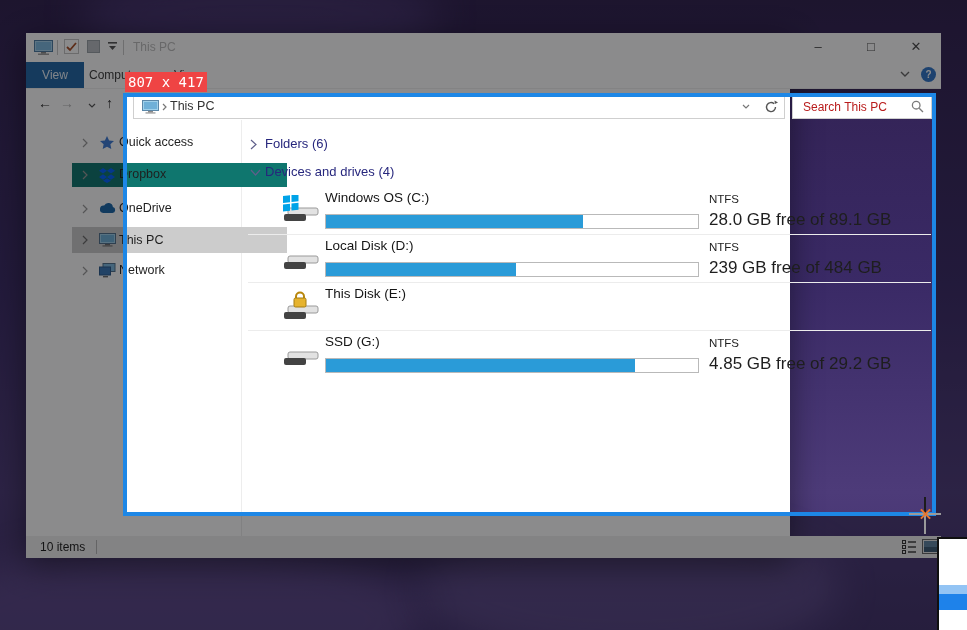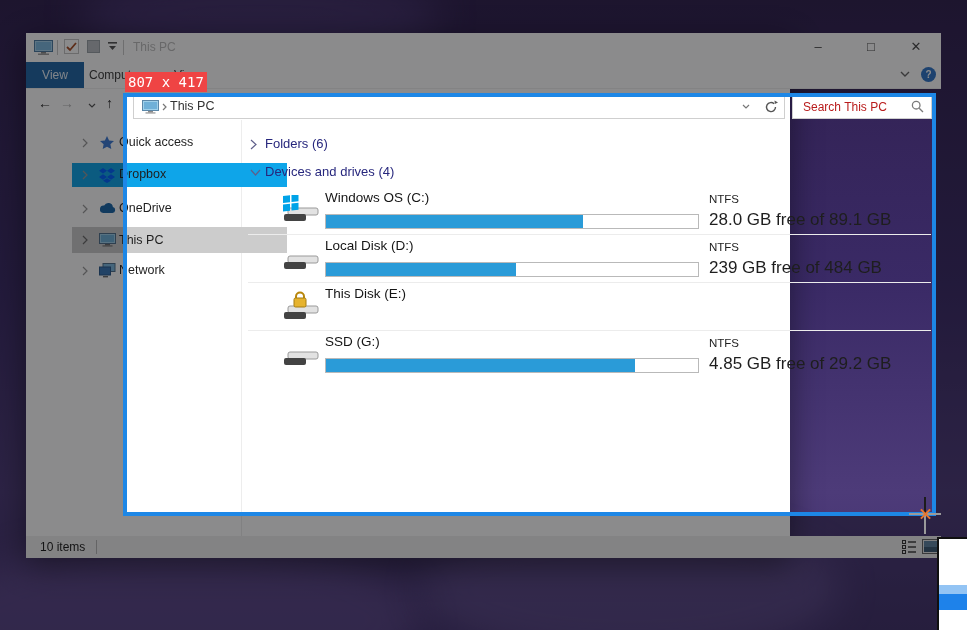--- a/index.html
+++ b/index.html
@@ -34,21 +34,21 @@
   #addr-box{left:107px;top:62px;width:624px;height:22px;background:#fff;border:1px solid #cfcfcf;}
   #addr-crumb{left:36px;top:3px;font-size:12.5px;color:#333;}
   #addr-dd{left:608px;top:8px;}
   #refresh-box{left:732px;top:62px;width:26px;height:22px;background:#fff;border:1px solid #cfcfcf;border-left:none;}
   #search-box{left:766px;top:62px;width:138px;height:22px;background:#fff;border:1px solid #cfcfcf;}
   #search-ph{left:10px;top:4px;font-size:12px;color:#b91c1c;}
   
   #sidebar{left:0;top:87px;width:215px;height:416px;background:#fff;border-right:1px solid #ededed;}
   .side-item{left:0;width:215px;height:24px;margin-left:46px;}
   .side-item.sel{background:#cccccc;}
-  .side-item.hov{background:#0ea5e9;text-decoration:underline;}
+  .side-item.hov{background:#0f766e;text-decoration:underline;}
   .side-chev{left:10px;top:7px;}
   .side-icon{left:27px;top:4px;}
   .side-label{left:47px;top:4px;font-size:12.5px;color:#1f1f1f;white-space:nowrap;}
   
   .grp-chev{left:224px;}
   .grp-label{left:239px;font-size:13px;color:#27277d;white-space:nowrap;}
   .drive-row{left:222px;width:683px;height:47px;border-bottom:1px solid #ececec;}
   .drive-row.last{border-bottom:none;}
   .drive-icon{left:34px;top:8px;}
   .drive-name{left:77px;top:3px;font-size:13.5px;color:#151515;white-space:nowrap;}

